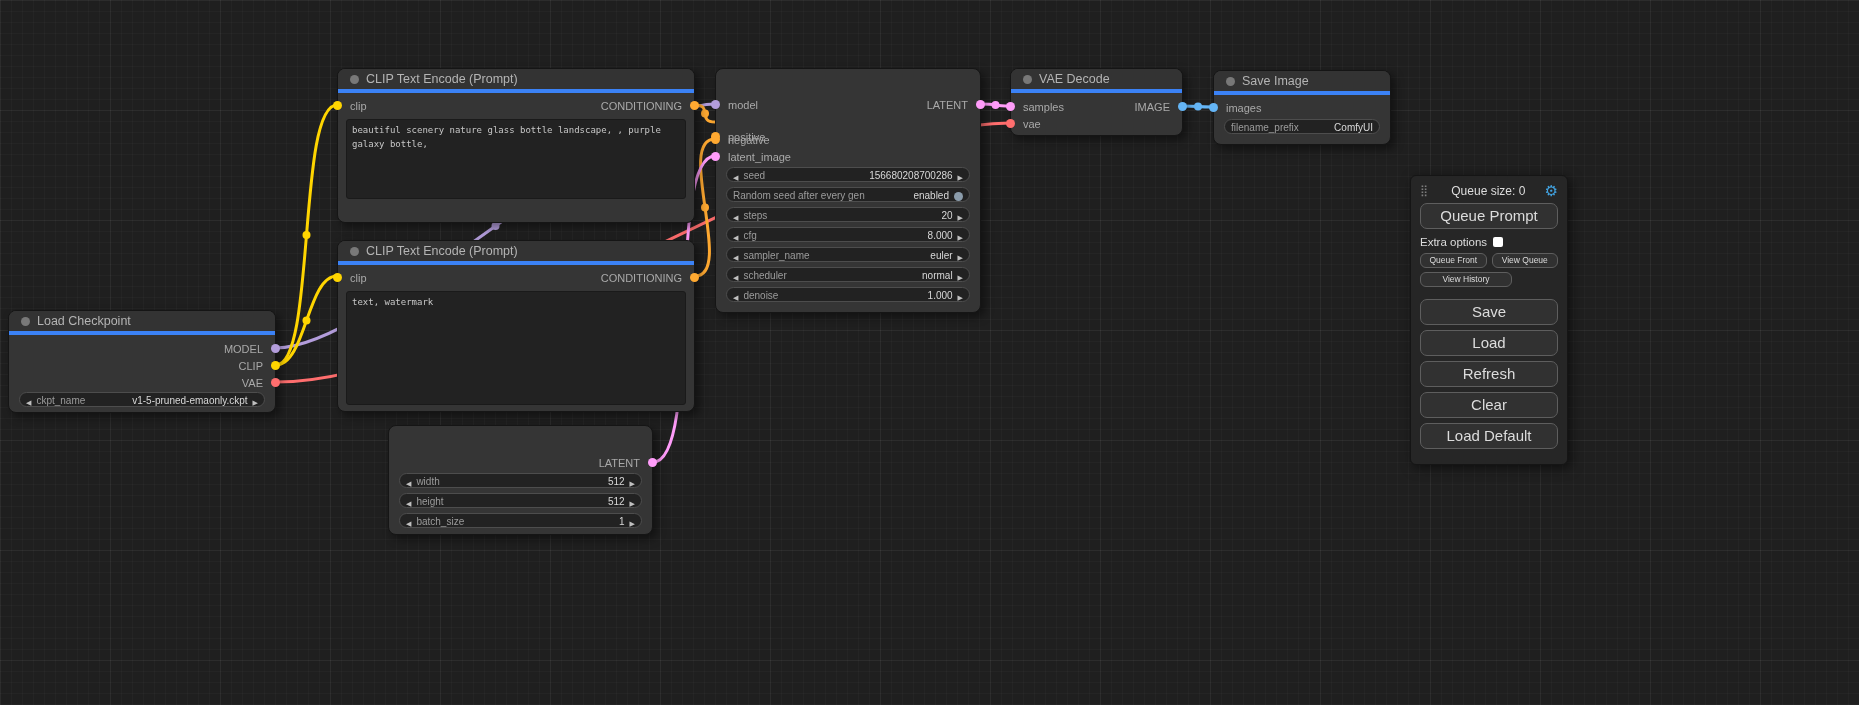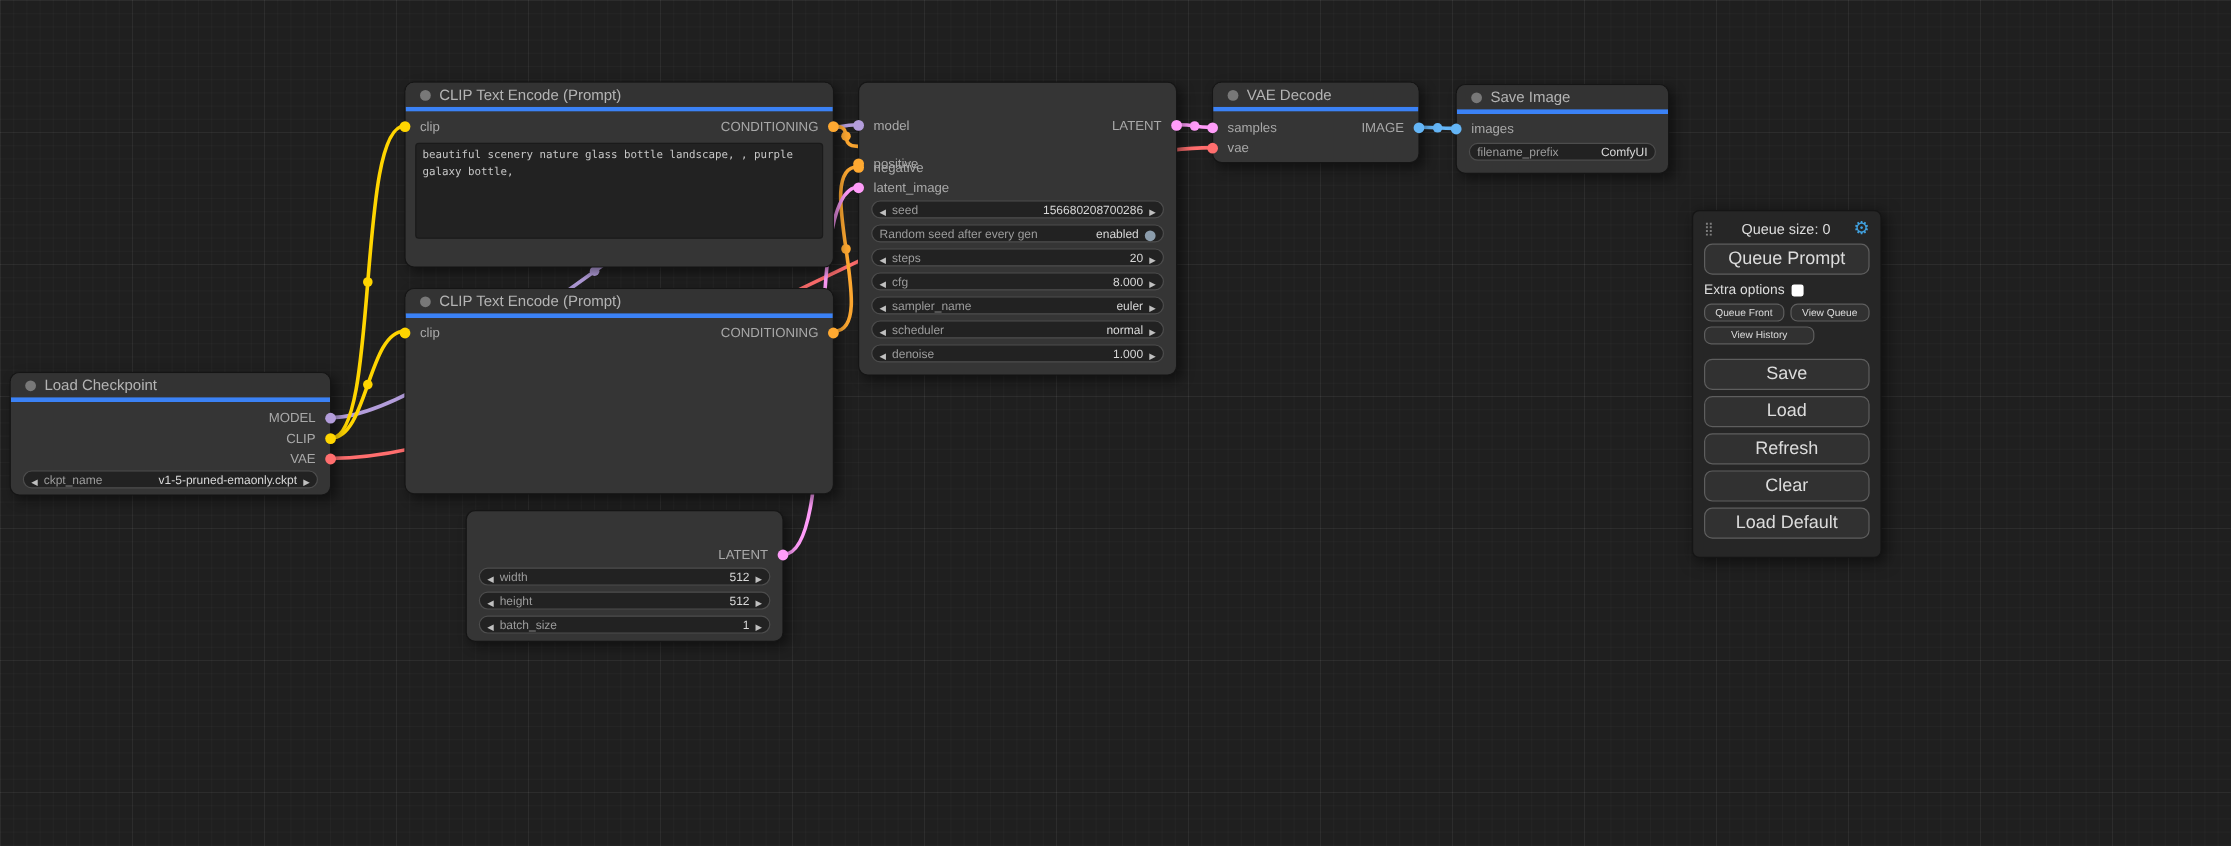--- a/index.html
+++ b/index.html
@@ -116,20 +116,21 @@
   <div class="ntitle">
     <span class="ndot"></span>
     <span class="ntext">CLIP Text Encode (Prompt)</span>
   </div>
   <div class="slot" style="top:29px">
     <span class="port pin" style="background:#FFD500"></span>
     <span class="inlabel">clip</span>
     <span class="outlabel">CONDITIONING</span>
     <span class="port pout" style="background:#FFA931"></span>
   </div>
+  <div class="prompt" style="top:50px;height:114px">text, watermark</div>
 </div>
 
 <div class="node" style="left:388px;top:425px;width:265px;height:110px">
   <div class="slot" style="top:29px">
     <span class="outlabel">LATENT</span>
     <span class="port pout" style="background:#FF9CF9"></span>
   </div>
   <div class="widget" style="top:47px">
     <span class="warrow">◀</span>
     <span class="wname">width</span>

